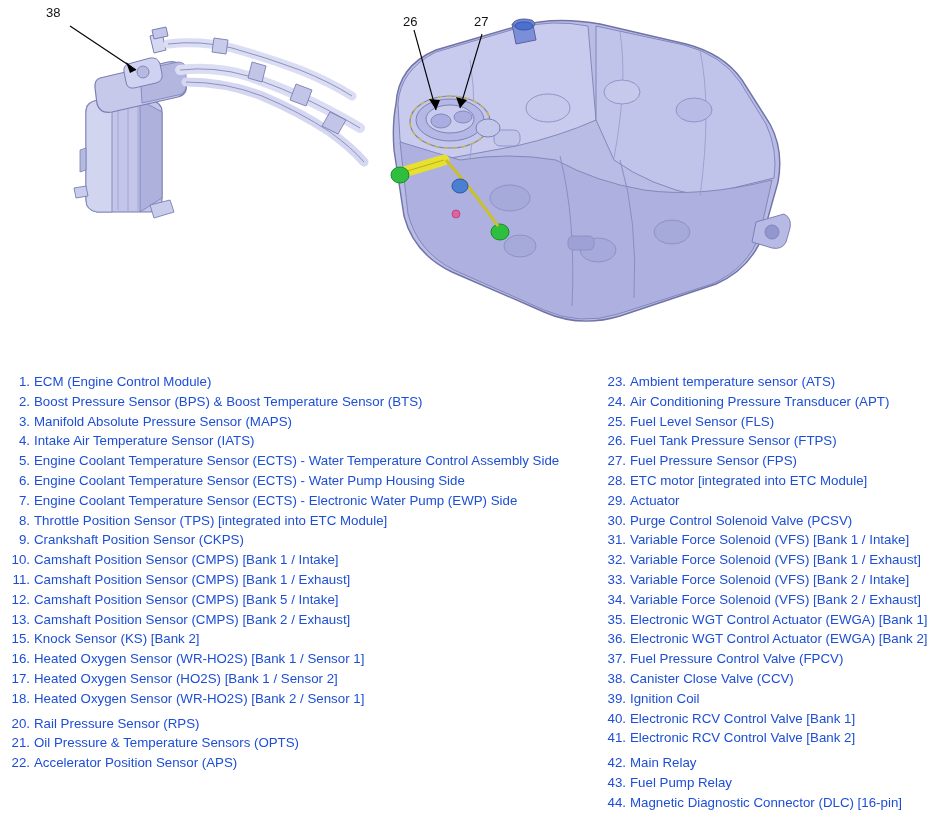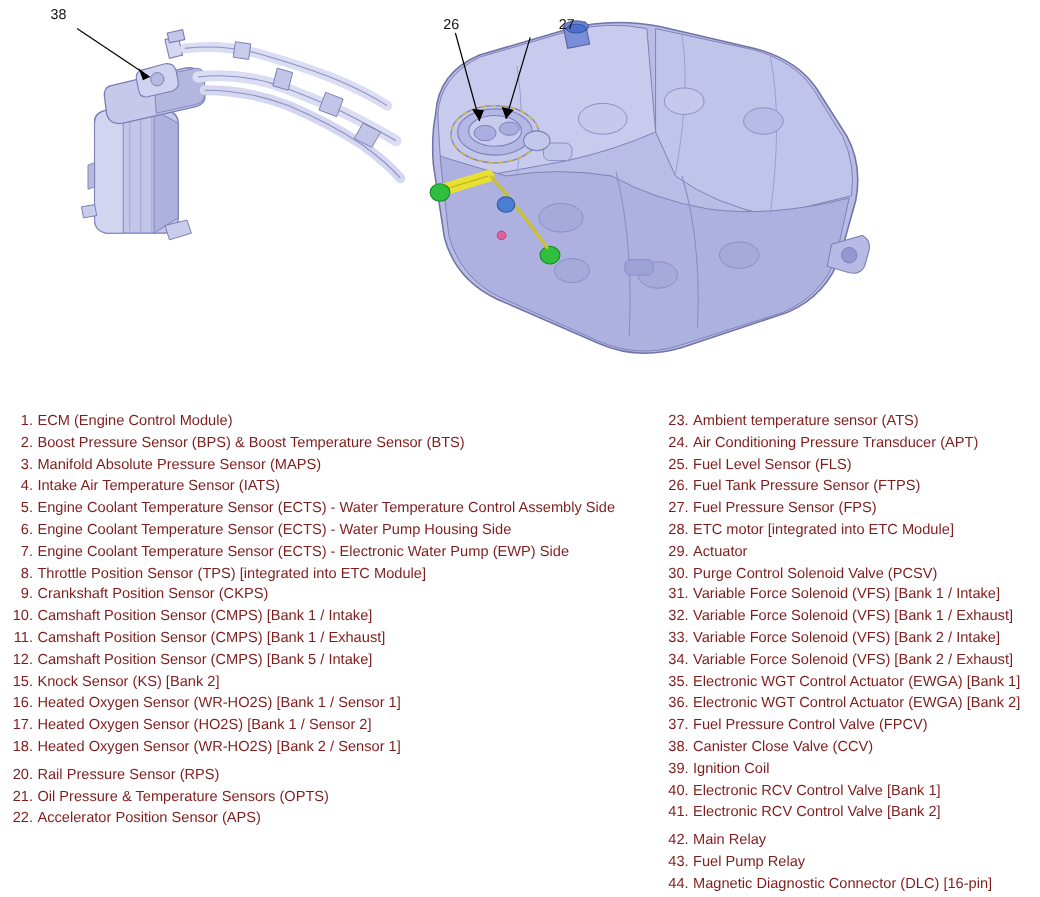--- a/index.html
+++ b/index.html
@@ -24,40 +24,40 @@
     display: block;
   }
   .callout-label {
     position: absolute;
     font-family: "Liberation Sans", sans-serif;
     font-size: 13px;
     color: #111;
   }
   #cal-38 { left: 46px; top: 5px; }
   #cal-26 { left: 403px; top: 14px; }
-  #cal-27 { left: 474px; top: 14px; margin-left: 34px; }
+  #cal-27 { left: 474px; top: 14px; }
 
   .legend {
     position: absolute;
     top: 372px;
     left: 0;
     width: 945px;
     height: 440px;
   }
   .legend-col {
     position: absolute;
     top: 0;
   }
   .col-left { left: 8px; width: 600px; }
   .col-right { left: 604px; width: 340px; }
 
   .legend-item {
     font-size: 13.3px;
     line-height: 19.8px;
-    color: #7f1d1d;
+    color: #1d4ed8;
     white-space: nowrap;
   }
   .legend-item .num {
     display: inline-block;
     text-align: right;
     width: 22px;
     margin-right: 4px;
   }
   .gap-sm { margin-top: 5px; }
 </style>
@@ -190,20 +190,21 @@
     <div class="legend-item"><span class="num">3.</span><span>Manifold Absolute Pressure Sensor (MAPS)</span></div>
     <div class="legend-item"><span class="num">4.</span><span>Intake Air Temperature Sensor (IATS)</span></div>
     <div class="legend-item"><span class="num">5.</span><span>Engine Coolant Temperature Sensor (ECTS) - Water Temperature Control Assembly Side</span></div>
     <div class="legend-item"><span class="num">6.</span><span>Engine Coolant Temperature Sensor (ECTS) - Water Pump Housing Side</span></div>
     <div class="legend-item"><span class="num">7.</span><span>Engine Coolant Temperature Sensor (ECTS) - Electronic Water Pump (EWP) Side</span></div>
     <div class="legend-item"><span class="num">8.</span><span>Throttle Position Sensor (TPS) [integrated into ETC Module]</span></div>
     <div class="legend-item"><span class="num">9.</span><span>Crankshaft Position Sensor (CKPS)</span></div>
     <div class="legend-item"><span class="num">10.</span><span>Camshaft Position Sensor (CMPS) [Bank 1 / Intake]</span></div>
     <div class="legend-item"><span class="num">11.</span><span>Camshaft Position Sensor (CMPS) [Bank 1 / Exhaust]</span></div>
     <div class="legend-item"><span class="num">12.</span><span>Camshaft Position Sensor (CMPS) [Bank 5 / Intake]</span></div>
+    <div class="legend-item"><span class="num">13.</span><span>Camshaft Position Sensor (CMPS) [Bank 2 / Exhaust]</span></div>
     <div class="legend-item"><span class="num">15.</span><span>Knock Sensor (KS) [Bank 2]</span></div>
     <div class="legend-item"><span class="num">16.</span><span>Heated Oxygen Sensor (WR-HO2S) [Bank 1 / Sensor 1]</span></div>
     <div class="legend-item"><span class="num">17.</span><span>Heated Oxygen Sensor (HO2S) [Bank 1 / Sensor 2]</span></div>
     <div class="legend-item"><span class="num">18.</span><span>Heated Oxygen Sensor (WR-HO2S) [Bank 2 / Sensor 1]</span></div>
     <div class="legend-item gap-sm"><span class="num">20.</span><span>Rail Pressure Sensor (RPS)</span></div>
     <div class="legend-item"><span class="num">21.</span><span>Oil Pressure &amp; Temperature Sensors (OPTS)</span></div>
     <div class="legend-item"><span class="num">22.</span><span>Accelerator Position Sensor (APS)</span></div>
   </div>
 
   <div class="legend-col col-right">

